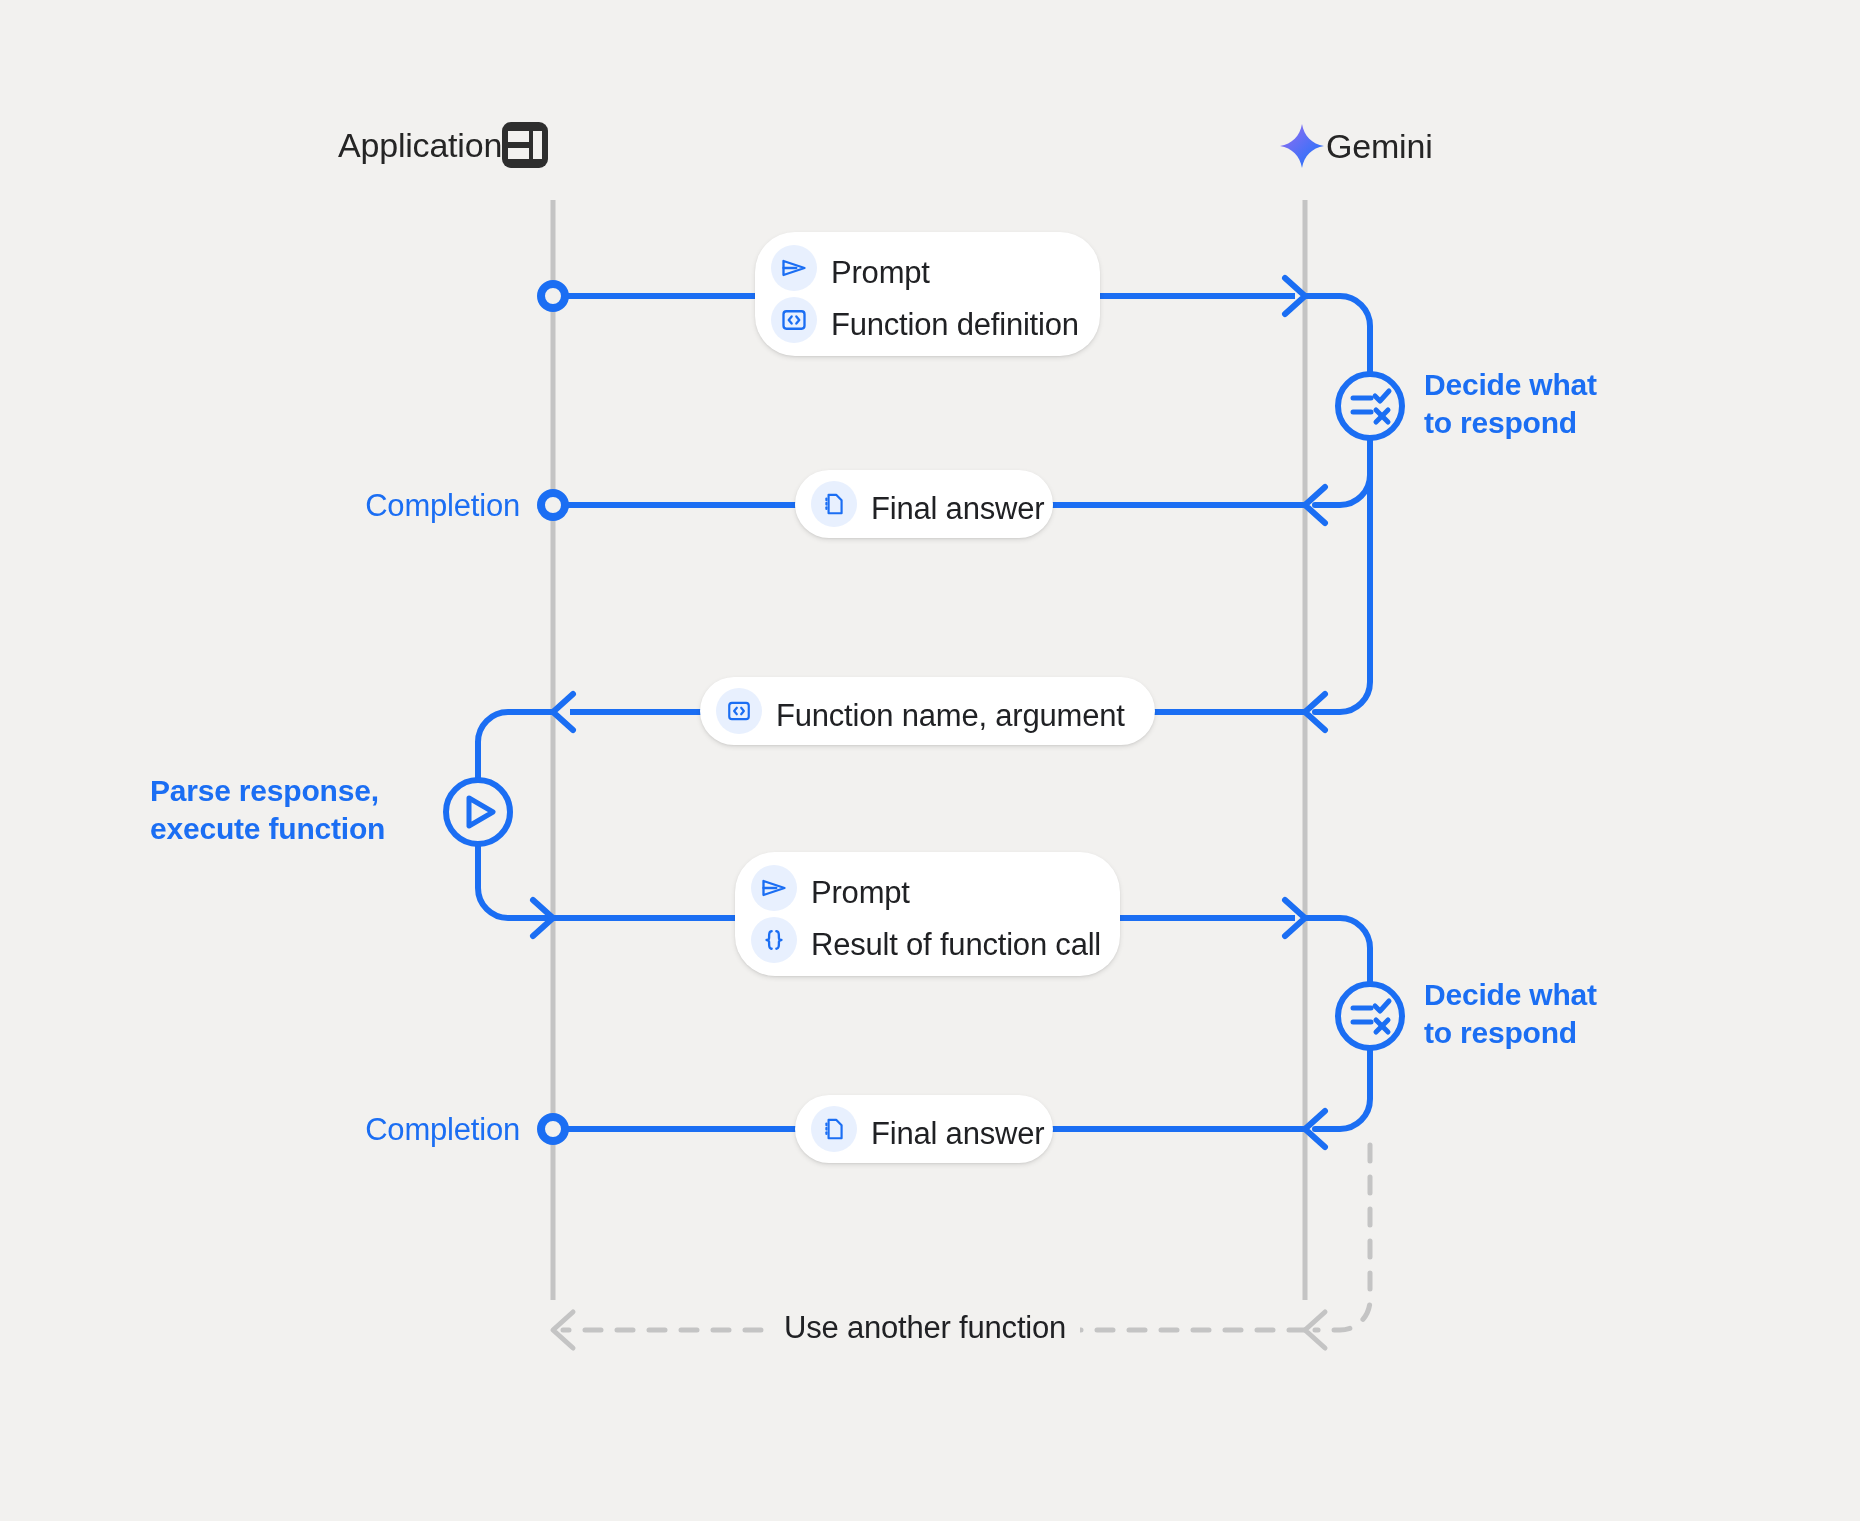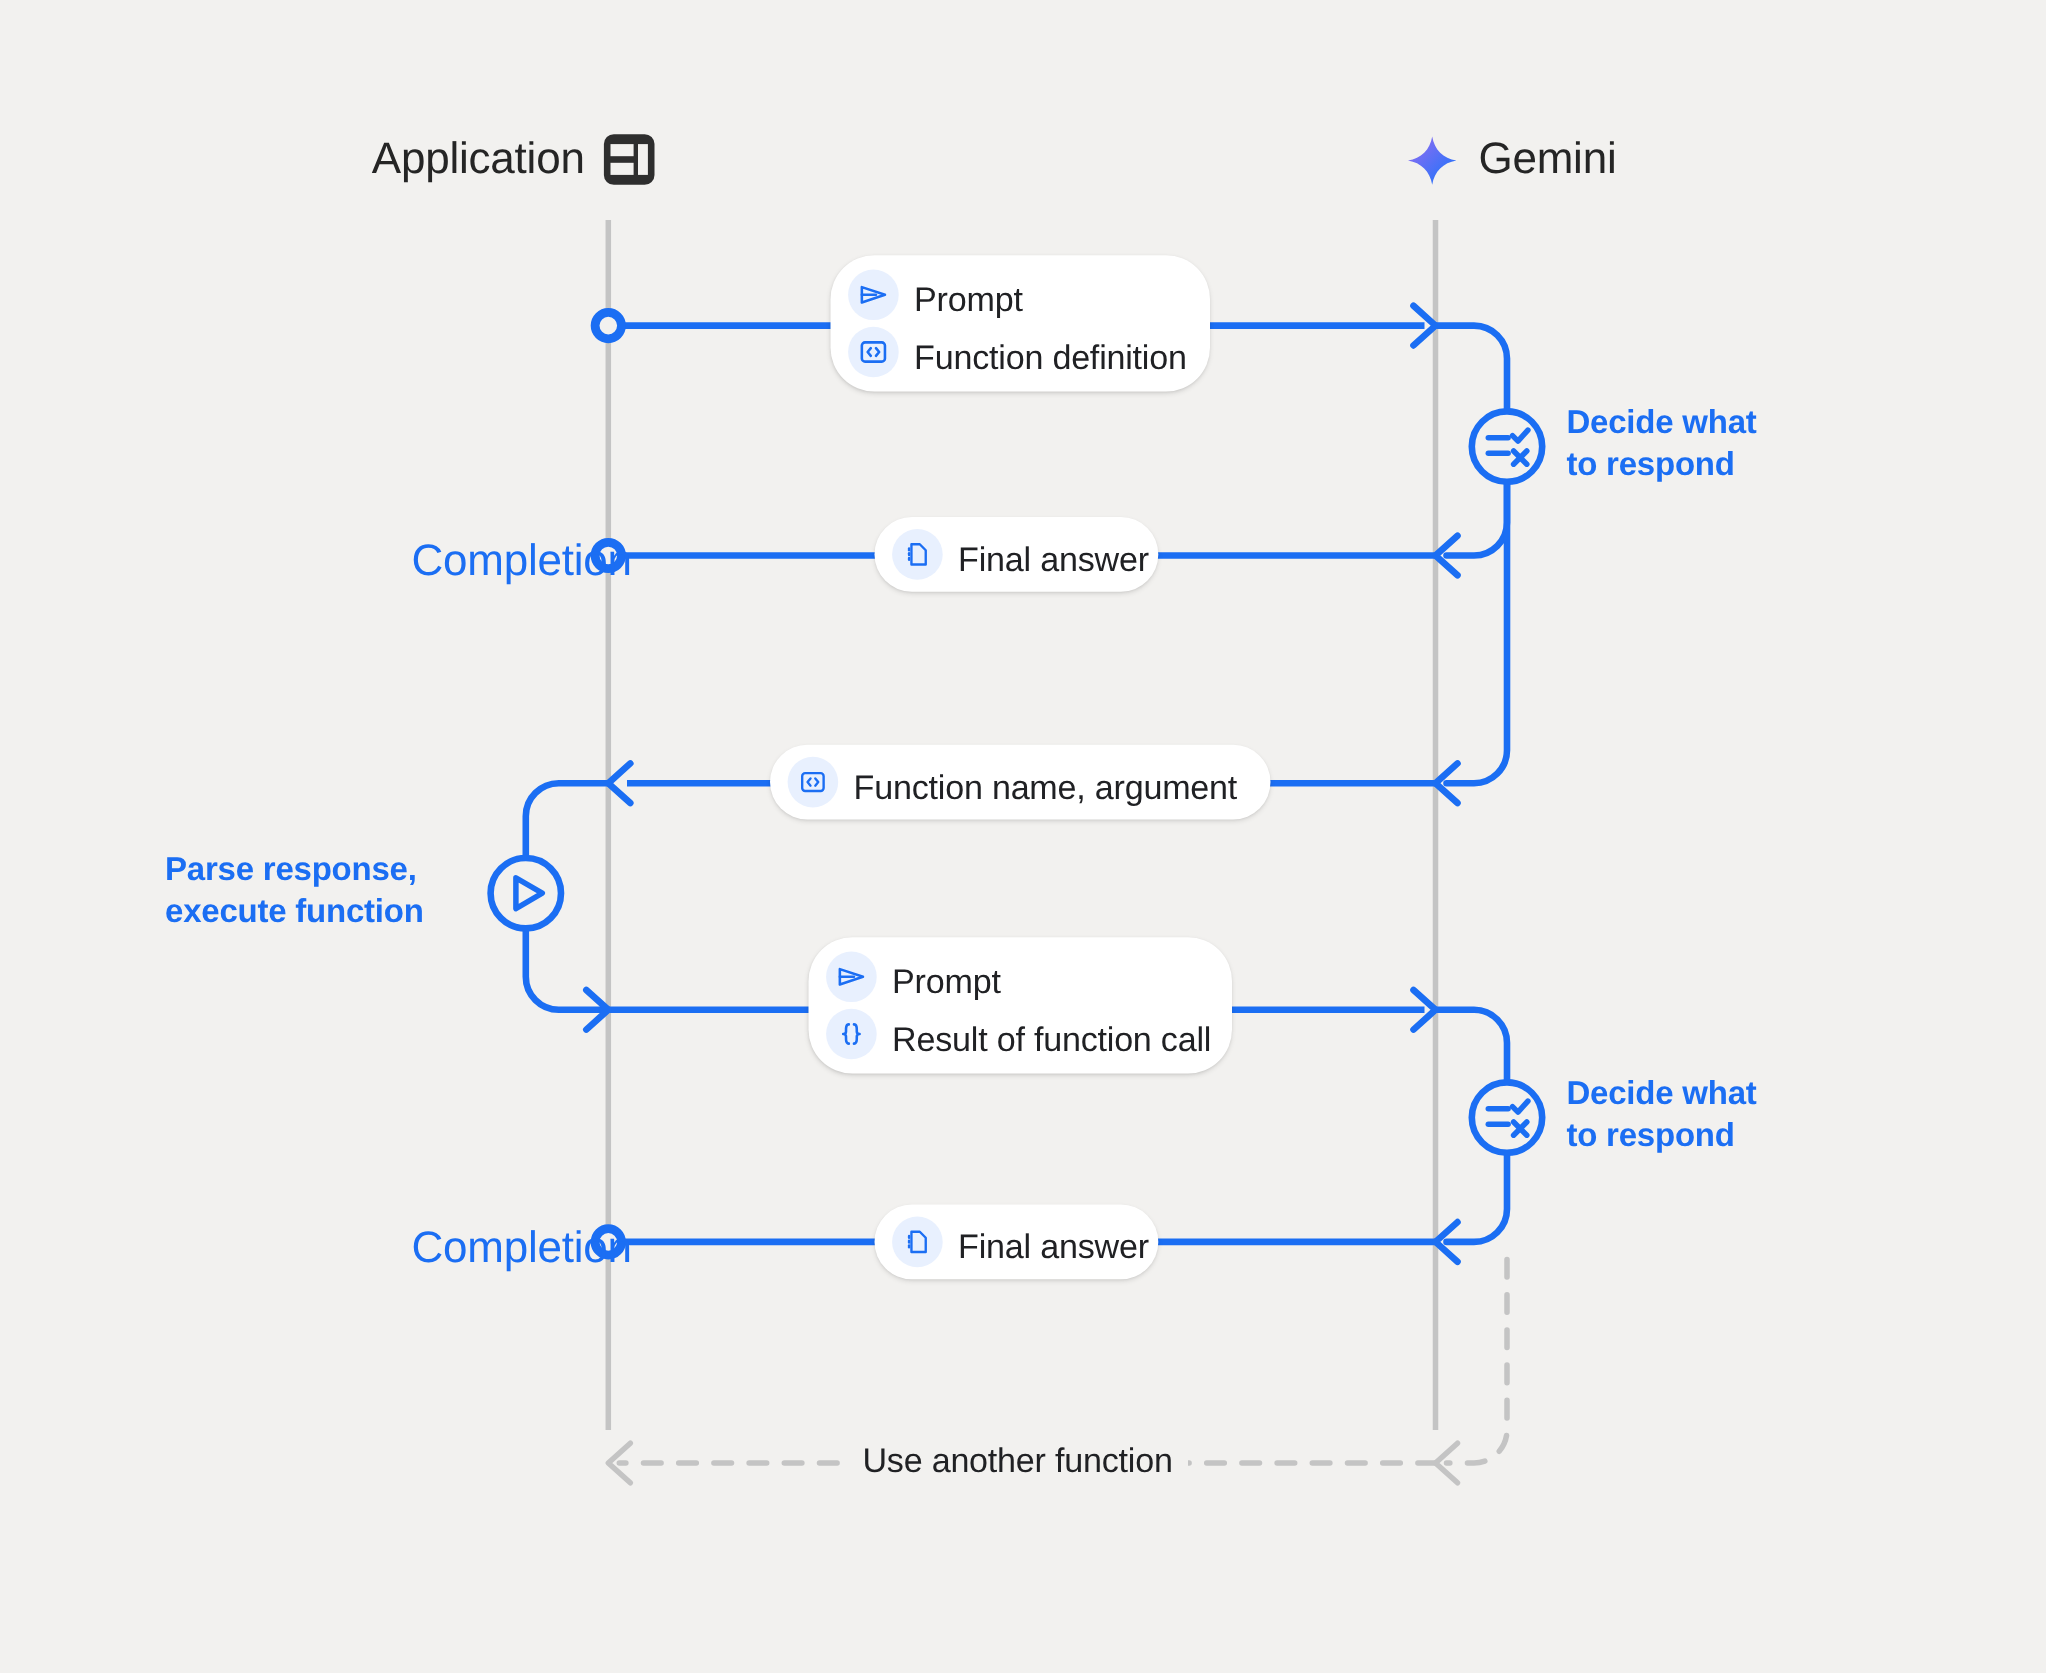--- a/index.html
+++ b/index.html
@@ -23,23 +23,22 @@
     left: 0;
     top: 0;
     width: 1860px;
     height: 1521px;
   }
 
   
   .actor {
     position: absolute;
     display: flex;
-    align-items: flex-start;
-    gap: 18px;
-    font-size: 40px;
+    align-items: center;
+    font-size: 34px;
     color: #252525;
     letter-spacing: -0.2px;
     white-space: nowrap;
   }
   .actor-app  { left: 338px; top: 122px; }
   .actor-gem  { left: 1278px; top: 122px; }
 
   .app-icon {
     width: 46px; height: 46px;
     border-radius: 9px;
@@ -101,25 +100,24 @@
     line-height: 1.28;
     letter-spacing: -0.2px;
     white-space: nowrap;
   }
   .annot-right { text-align: left; }
   .annot-left  { text-align: left; }
 
   .small-label {
     position: absolute;
     color: #1B6EF3;
-    font-size: 40px;
+    font-size: 31px;
     letter-spacing: -0.2px;
     white-space: nowrap;
     text-align: right;
-    margin-left: 14px;
   }
 
   .loop-label {
     position: absolute;
     font-size: 31px;
     color: #202124;
     letter-spacing: -0.2px;
     white-space: nowrap;
     background: #F2F1EF;
     padding: 0 14px;

